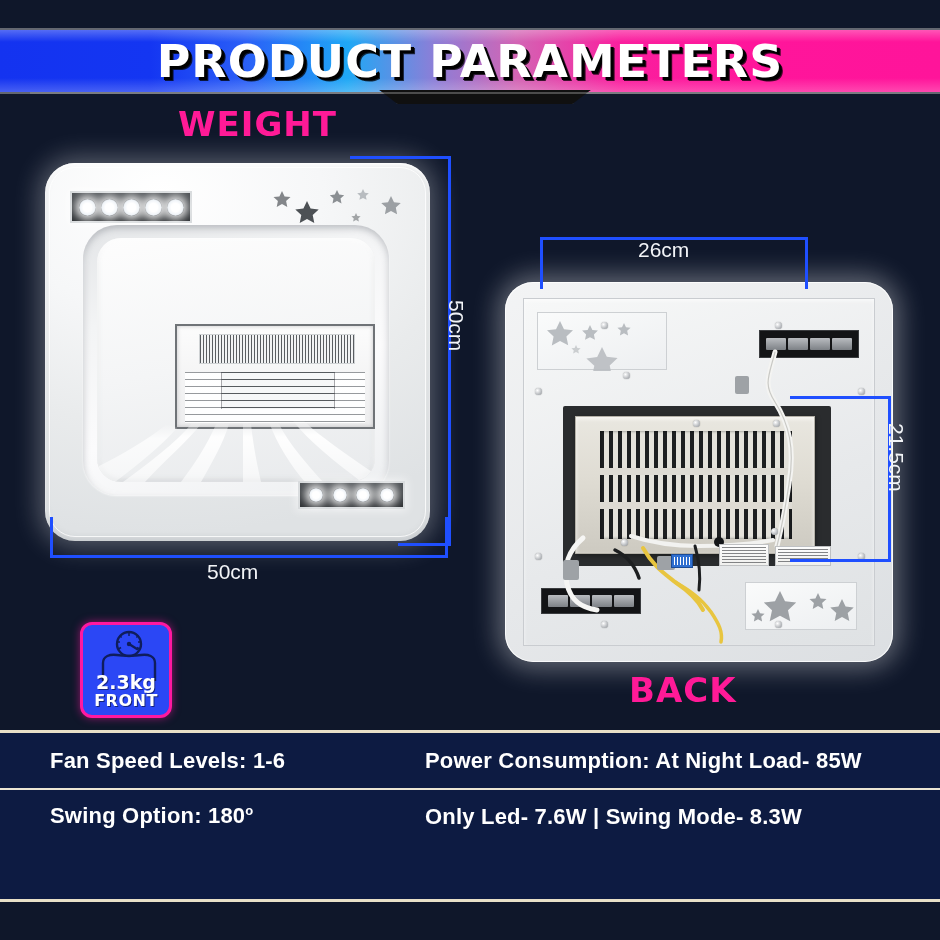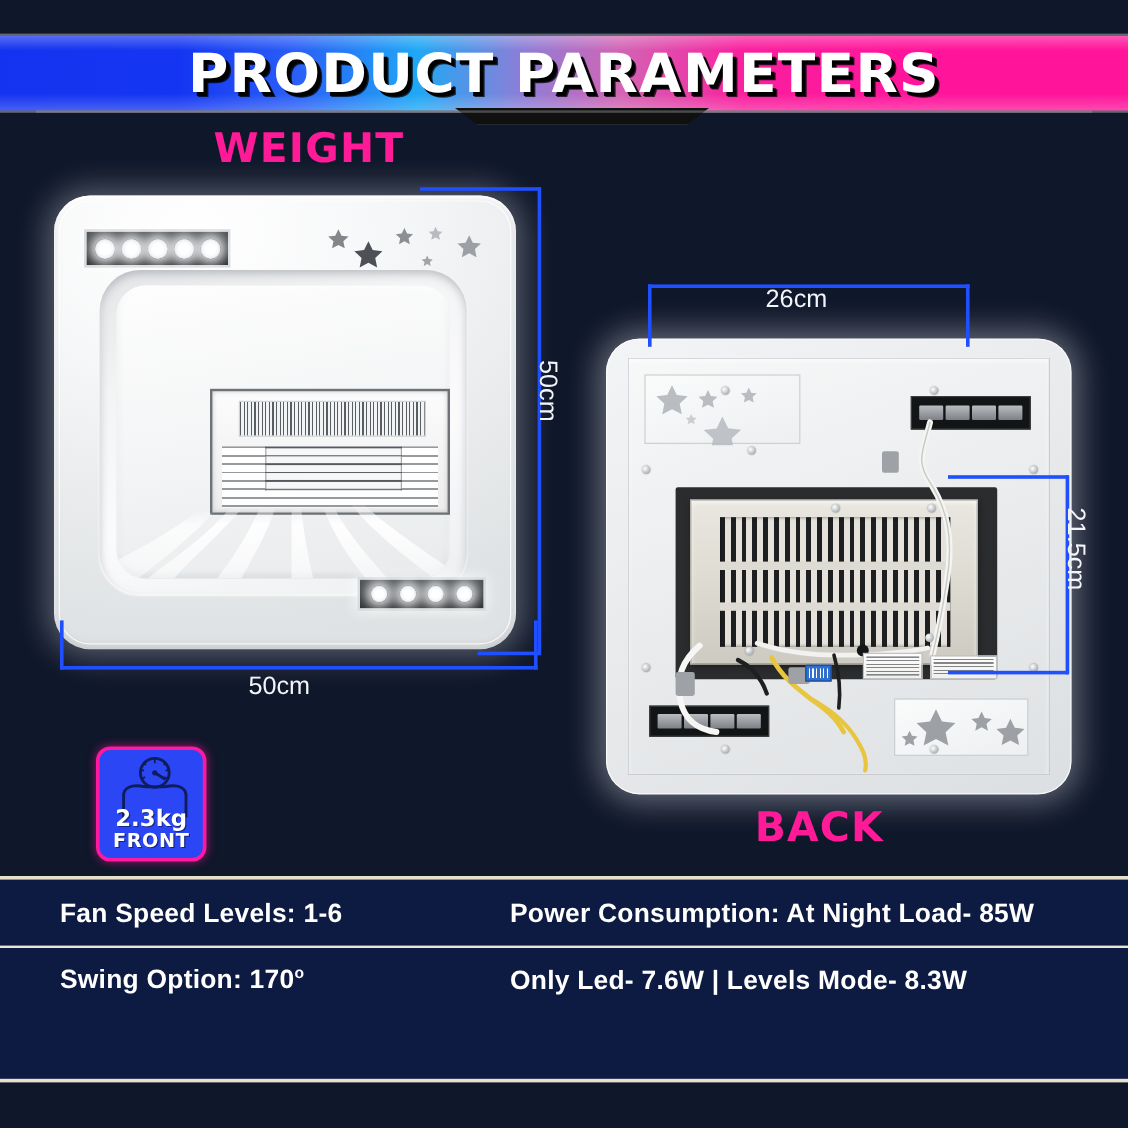--- a/index.html
+++ b/index.html
@@ -502,19 +502,19 @@
   </div>
 
   <div class="spec-table">
 
     <div class="spec-row">
       <div class="spec-cell left">Fan Speed Levels: 1-6</div>
       <div class="spec-cell right">Power Consumption: At Night Load- 85W</div>
     </div>
 
     <div class="spec-row">
-      <div class="spec-cell left"><span>Swing Option: 170</span><span class="sup">o</span></div>
-      <div class="spec-cell right">Only Led- 7.6W | Levels Mode- 8.3W</div>
+      <div class="spec-cell left"><span>Swing Option: 180</span><span class="sup">o</span></div>
+      <div class="spec-cell right">Only Led- 7.6W | Swing Mode- 8.3W</div>
     </div>
 
   </div>
 
 </div>
 
 </body></html>

